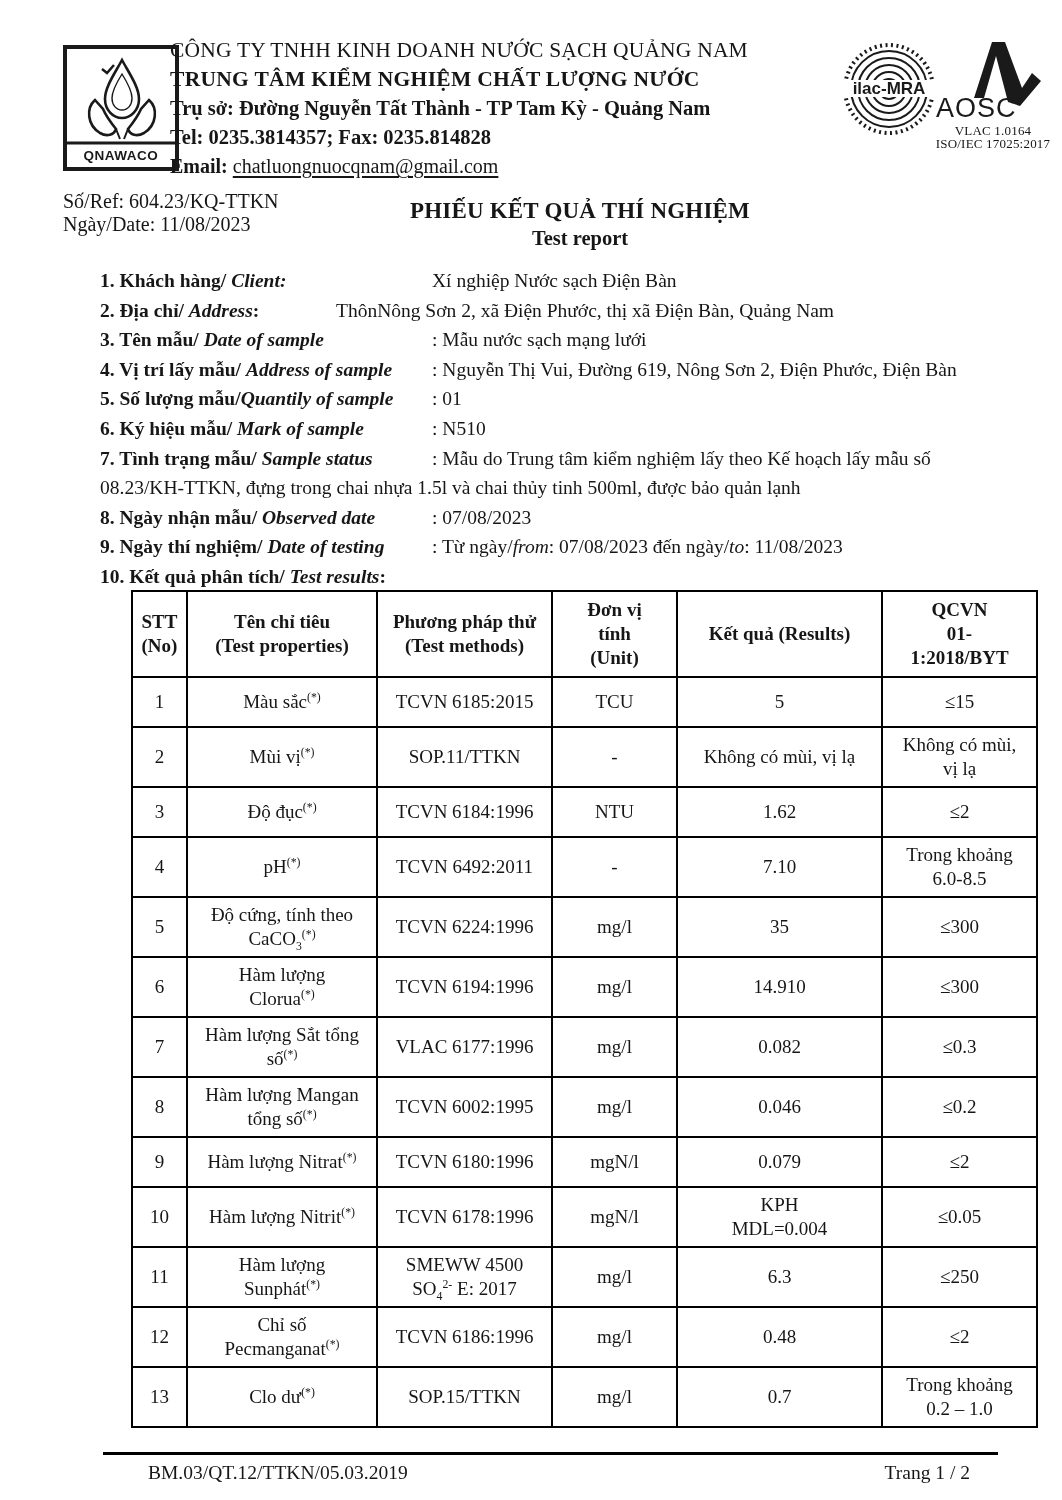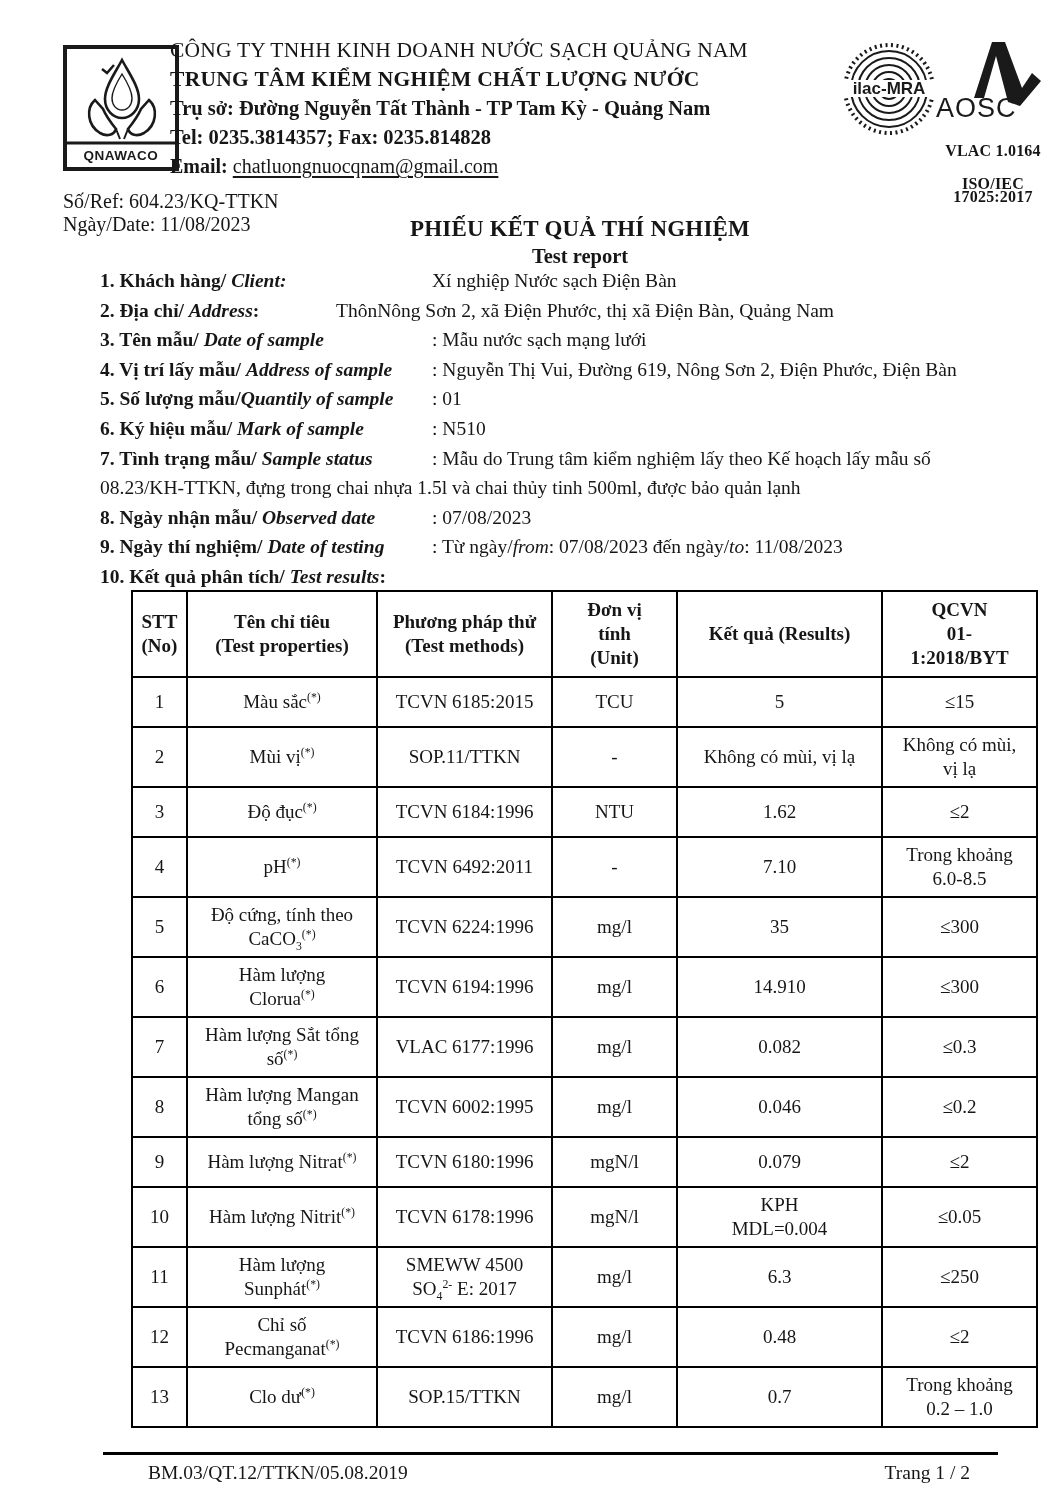--- a/index.html
+++ b/index.html
@@ -17,25 +17,25 @@
   .header-center{position:absolute;left:170px;top:36px;width:690px;text-align:left;line-height:29px;}
   .h-company{font-size:21.5px;letter-spacing:.2px;}
   .h-center-name{font-size:21.5px;font-weight:bold;letter-spacing:.3px;}
   .h-address{font-size:20.5px;font-weight:bold;}
   .h-tel{font-size:20.5px;font-weight:bold;}
   .h-email{font-size:20px;}
   .h-email b{font-weight:bold;}
   .h-email .email-addr{text-decoration:underline;text-underline-offset:3px;}
   .ilac-logo{position:absolute;left:843px;top:38px;width:92px;height:102px;}
   .aosc-logo{position:absolute;left:934px;top:36px;width:118px;height:130px;text-align:center;}
-  .cert-small{font-size:16px;font-weight:bold;line-height:13px;letter-spacing:.2px;margin-top:20px;}
+  .cert-small{font-size:13px;font-weight:normal;line-height:13px;letter-spacing:.2px;}
   
   .meta-row{position:absolute;top:190px;left:63px;right:70px;display:flex;justify-content:space-between;font-size:20px;flex-direction:column;}
   
-  .title-block{position:absolute;top:216px;left:155px;width:850px;text-align:center;}
+  .title-block{position:absolute;top:198px;left:155px;width:850px;text-align:center;}
   .doc-title{font-size:23px;font-weight:bold;letter-spacing:.2px;}
   .doc-subtitle{font-size:20.5px;font-weight:bold;margin-top:3px;}
   
   .info{position:absolute;top:266px;left:100px;width:908px;font-size:19.5px;line-height:29.6px;}
   .ilabel{display:inline-block;font-weight:bold;vertical-align:top;}
   .w332{width:332px;}
   .w236{width:236px;}
   .bold{font-weight:normal;}
   
   table.results{
@@ -255,17 +255,17 @@
           <td>SOP.15/TTKN</td>
           <td>mg/l</td>
           <td>0.7</td>
           <td>Trong khoảng<br>0.2 – 1.0</td>
         </tr>
       </tbody>
   </table>
 
   <div class="footer-rule"></div>
   <div class="footer-row">
-    <span>BM.03/QT.12/TTKN/05.08.2019</span>
+    <span>BM.03/QT.12/TTKN/05.03.2019</span>
     <span>Trang 1 / 2</span>
   </div>
 
 </div>
 
 </body></html>

